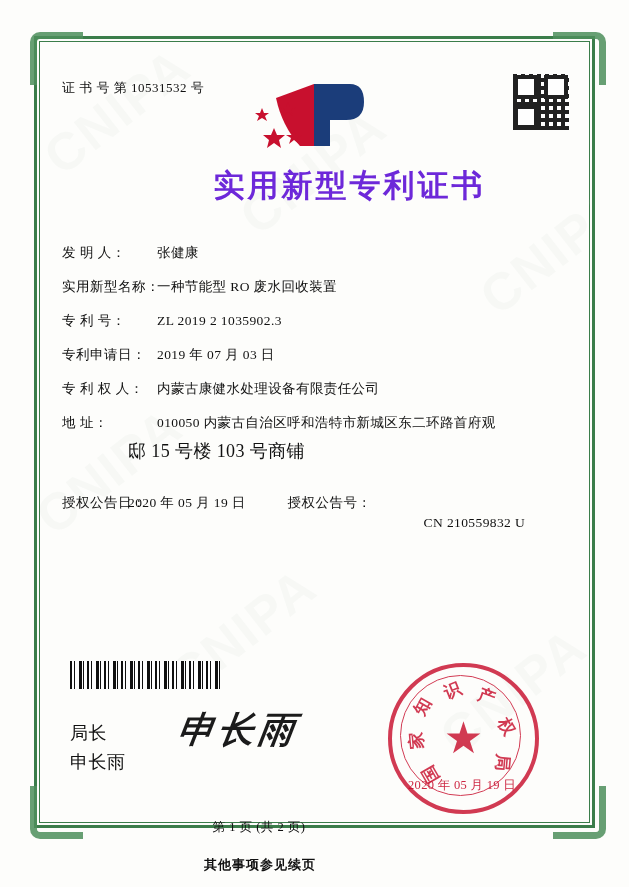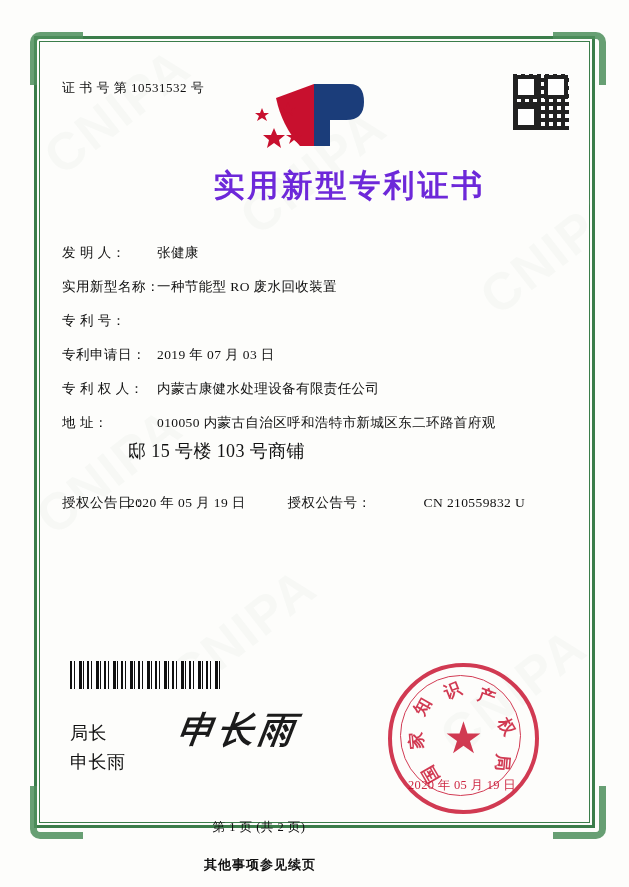--- a/index.html
+++ b/index.html
@@ -163,20 +163,21 @@
   .row.tight { }
   .addr-cont {
     margin-left: 66px;
     margin-top: -9px;
     margin-bottom: 28px;
     letter-spacing: .4px;
     font-size: 18px;
   }
   .inline-second {
     margin-left: 52px;
+    margin-top: 20px;
   }
 
   
   .paras {
     position: absolute;
     left: 62px; top: 505px;
     width: 506px;
     font-size: 13px;
     line-height: 1.85;
     text-align: justify;
@@ -328,20 +329,21 @@
       <span class="val">张健康</span>
     </div>
 
     <div class="row">
       <span class="lbl lbl-w90">实用新型名称：</span>
       <span class="val">一种节能型 RO 废水回收装置</span>
     </div>
 
     <div class="row">
       <span class="lbl lbl-w90">专  利  号：</span>
+      <span class="val">ZL 2019 2 1035902.3</span>
     </div>
 
     <div class="row">
       <span class="lbl lbl-w90">专利申请日：</span>
       <span class="val">2019 年 07 月 03 日</span>
     </div>
 
     <div class="row">
       <span class="lbl lbl-w90">专  利  权  人：</span>
       <span class="val">内蒙古康健水处理设备有限责任公司</span>

